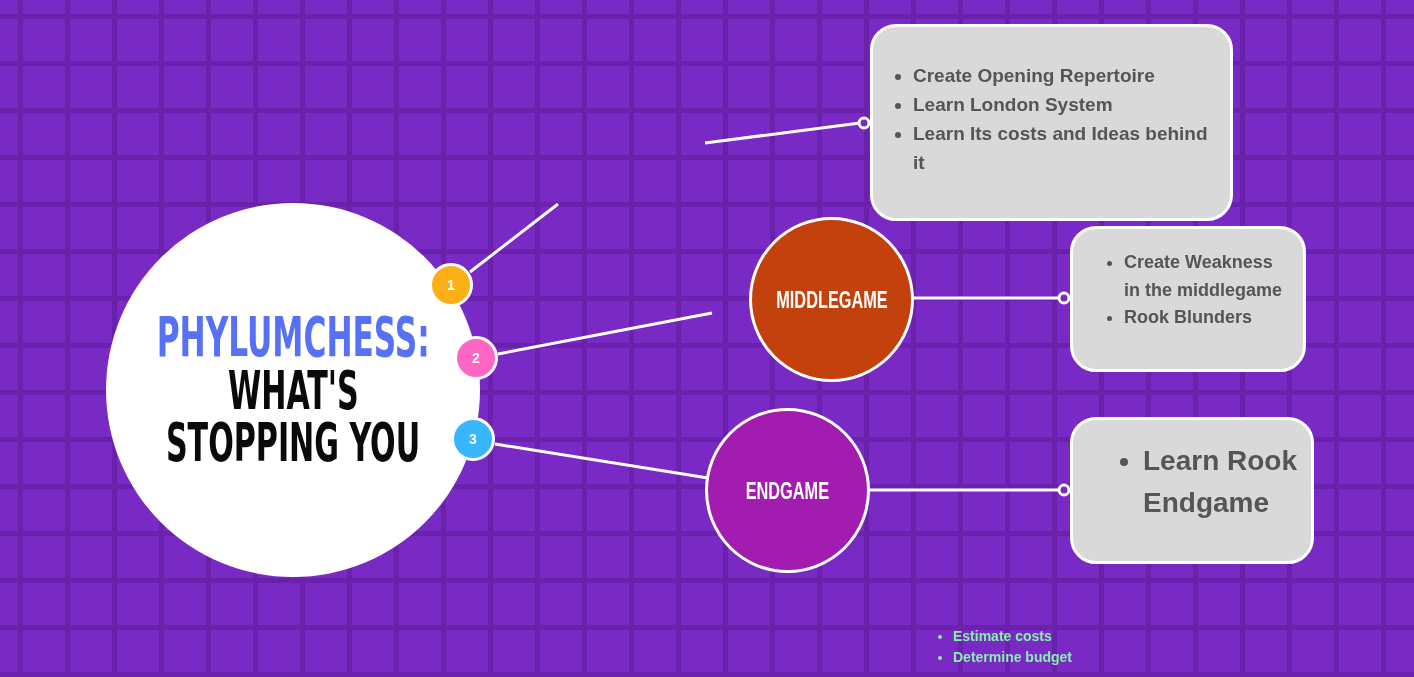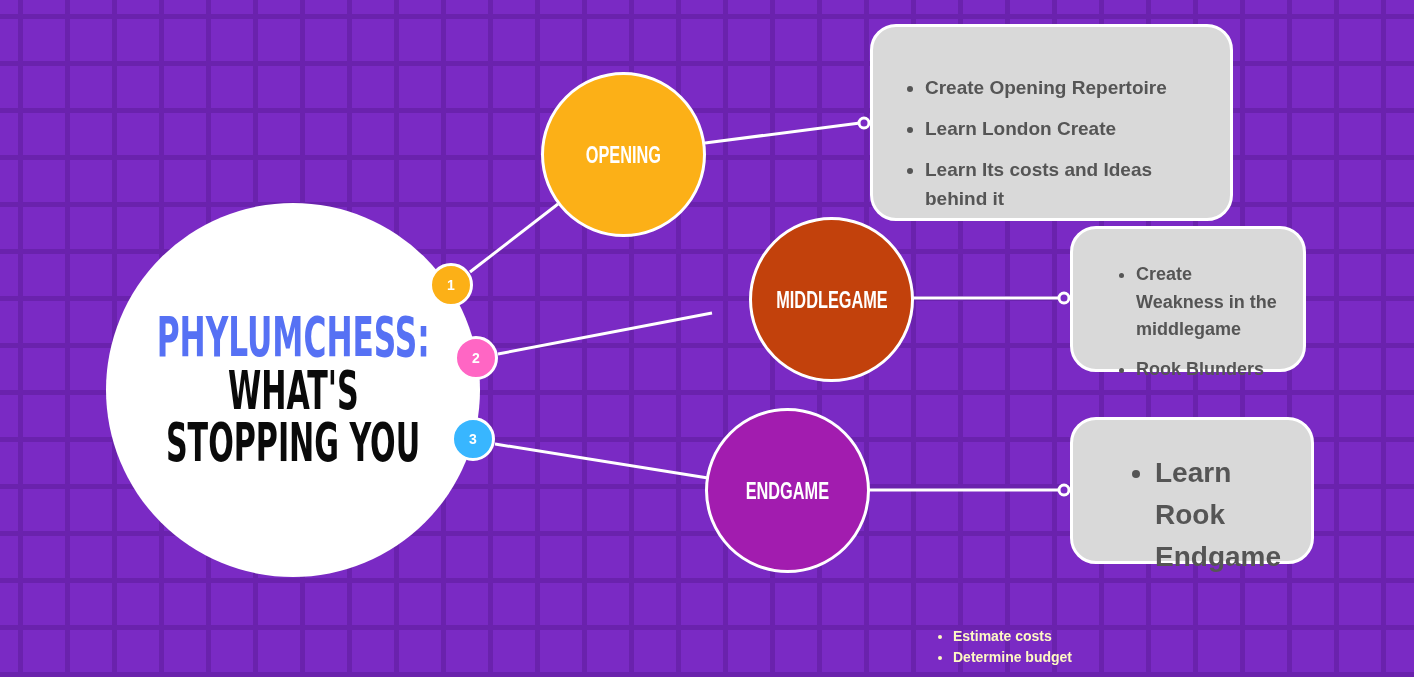--- a/index.html
+++ b/index.html
@@ -20,22 +20,22 @@
   .main-circle { left:106px; top:203px; width:374px; height:374px; background:#ffffff; border:none; flex-direction:column; }
   .title-line { font-family:"DejaVu Sans Condensed","Liberation Sans Narrow","Liberation Sans",sans-serif; font-weight:bold;
                 transform:scaleX(0.62); line-height:0.98; letter-spacing:0px; white-space:nowrap; }
   .title-blue { color:#5671f4; font-size:56px; }
   .title-black { color:#0a0a0a; font-size:54px; }
   .node-label { color:#ffffff; font-weight:bold; font-size:24px; transform:scaleX(0.68); white-space:nowrap; }
   .badge { position:absolute; width:44px; height:44px; border-radius:50%; box-sizing:border-box; border:3px solid #ffffff;
            color:#fff; font-weight:bold; font-size:14px; display:flex; align-items:center; justify-content:center; }
   .card { position:absolute; background:#d9d9d9; border:3px solid #ffffff; border-radius:26px; box-sizing:border-box; color:#555555; }
   .card ul { margin:0; padding-left:20px; font-weight:bold; }
-  .card li { margin:12px; }
-  .hidden-list { position:absolute; left:935px; top:626px; color:#fef9c3; font-size:14px; font-weight:bold; }
+  .card li { margin:0; }
+  .hidden-list { position:absolute; left:935px; top:626px; color:#86efac; font-size:14px; font-weight:bold; }
   .hidden-list ul { margin:0; padding-left:18px; }
   .hidden-list li { line-height:21px; }
 </style>
 </head>
 <body>
 
 <div id="canvas">
 
   <svg class="lines" viewBox="0 0 1414 677">
     <g stroke="#ffffff" stroke-width="3" fill="none">
@@ -56,36 +56,33 @@
   <div class="circle main-circle">
     <div class="title-line title-blue">PHYLUMCHESS:</div>
     <div class="title-line title-black">WHAT'S</div>
     <div class="title-line title-black">STOPPING YOU</div>
   </div>
 
   <div class="badge" style="left:429px; top:263px; background:#fcb017;">1</div>
   <div class="badge" style="left:454px; top:336px; background:#ff66c4;">2</div>
   <div class="badge" style="left:451px; top:417px; background:#38b6ff;">3</div>
 
-  <div class="circle" style="left:541px; top:72px; width:165px; height:165px; background:#fcb017;">
-    <span class="node-label">OPENING</span>
-  </div>
 
   <div class="circle" style="left:749px; top:217px; width:165px; height:165px; background:#c2410c;">
     <span class="node-label">MIDDLEGAME</span>
   </div>
 
   <div class="circle" style="left:705px; top:408px; width:165px; height:165px; background:#a21caf;">
     <span class="node-label">ENDGAME</span>
   </div>
 
   <div class="card" style="left:870px; top:24px; width:363px; height:197px; padding:34px 12px 0 20px; font-size:19px; line-height:29px;">
     <ul>
       <li>Create Opening Repertoire</li>
-      <li>Learn London Create</li>
+      <li>Learn London System</li>
       <li>Learn Its costs and Ideas behind it</li>
     </ul>
   </div>
 
   <div class="card" style="left:1070px; top:226px; width:236px; height:146px; padding:20px 12px 0 31px; font-size:18px; line-height:27.5px;">
     <ul>
       <li>Create Weakness in the middlegame</li>
       <li>Rook Blunders</li>
     </ul>
   </div>

